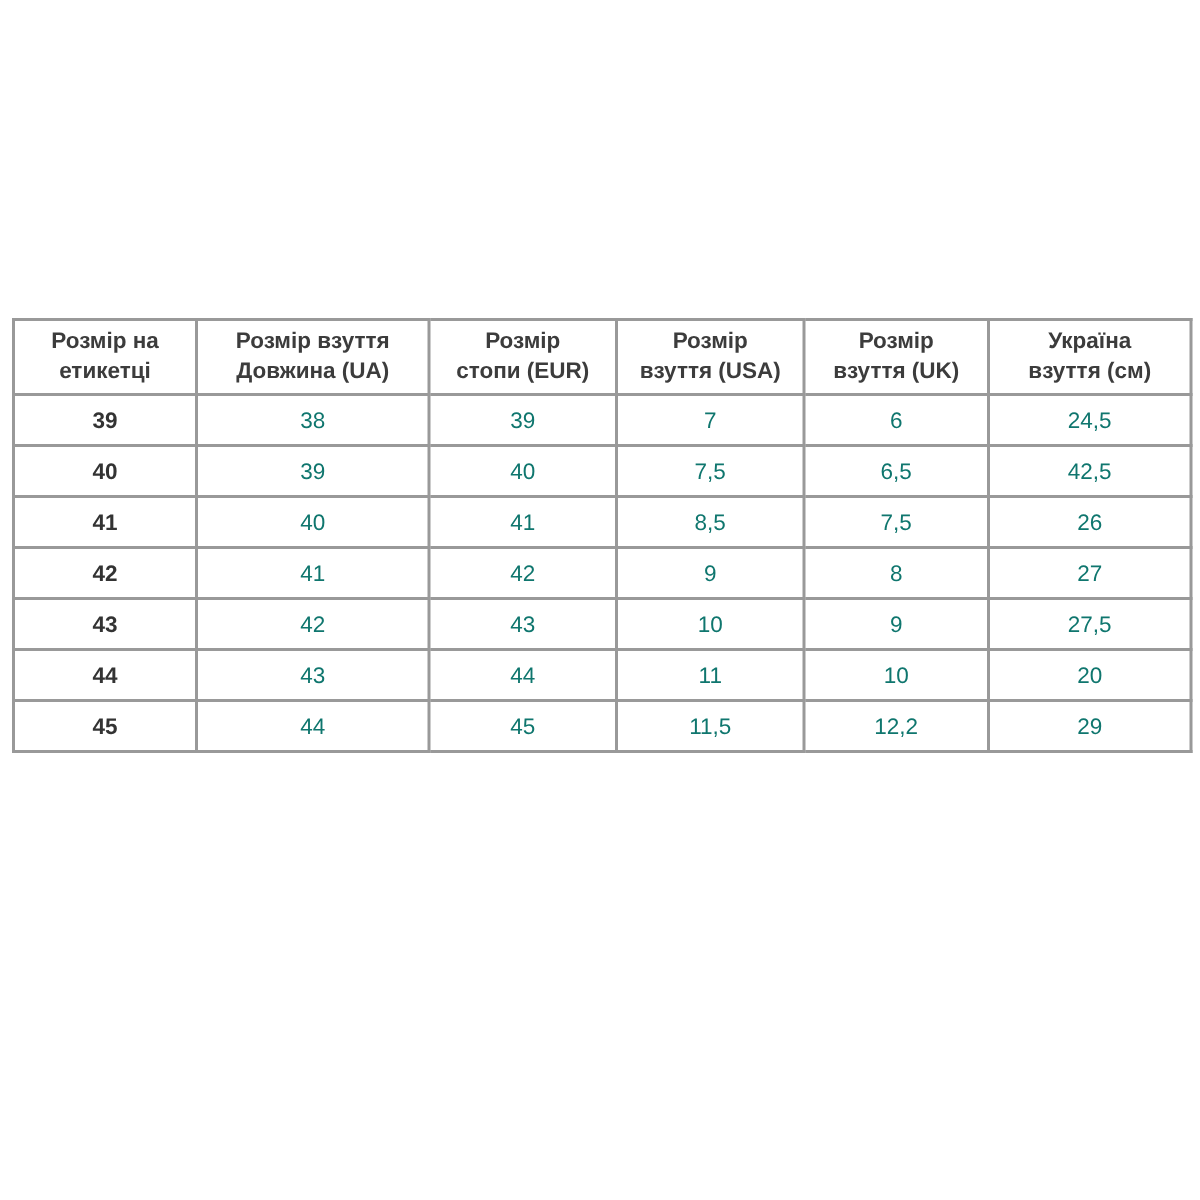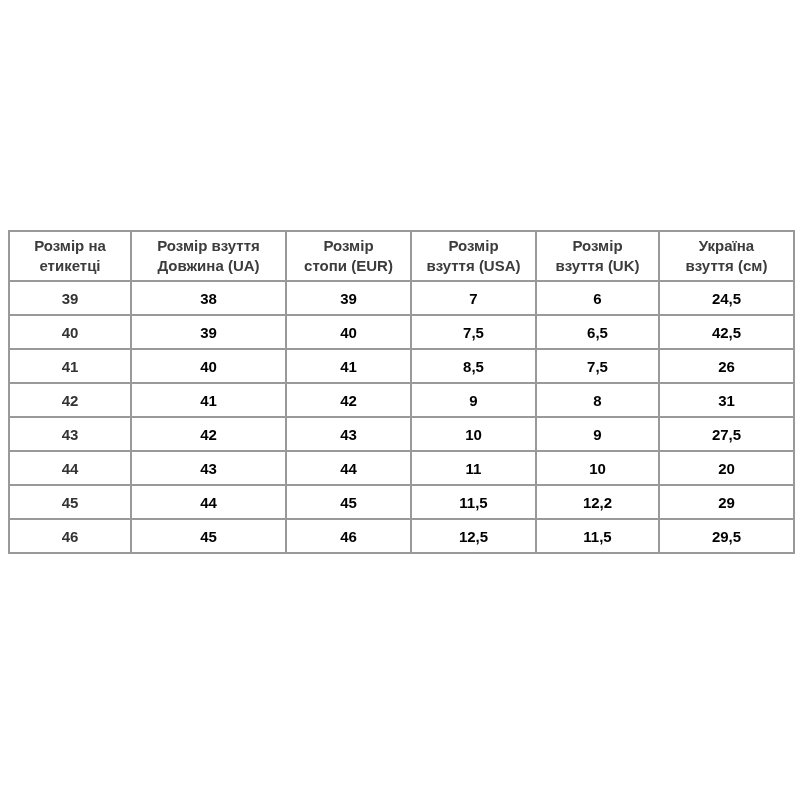--- a/index.html
+++ b/index.html
@@ -6,21 +6,21 @@
     margin: 0;
     padding: 0;
     width: 800px;
     height: 800px;
     background: #ffffff;
     font-family: "Liberation Sans", sans-serif;
   }
   .size-table {
     position: absolute;
     left: 8px;
-    top: 230px;
+    top: 212px;
     width: 785px;
     border-collapse: collapse;
     table-layout: fixed;
     background: #ffffff;
     padding-left: 24px;
   }
   .size-table th,
   .size-table td {
     border: 2px solid #999999;
     text-align: center;
@@ -32,22 +32,22 @@
     height: 50px;
     font-size: 15px;
     font-weight: bold;
     color: #3c3c3c;
     line-height: 1.35;
   }
   .size-table th span { display: block; }
   .size-table td {
     height: 34px;
     font-size: 15px;
-    font-weight: bold;
-    color: #000000;
+    font-weight: normal;
+    color: #0f766e;
   }
   .size-table td.label-col {
     font-weight: bold;
     color: #333333;
   }
   col.c1 { width: 122px; }
   col.c2 { width: 155px; }
   col.c3 { width: 125px; }
   col.c4 { width: 125px; }
   col.c5 { width: 123px; }
@@ -117,21 +117,21 @@
       <td>8,5</td>
       <td>7,5</td>
       <td>26</td>
     </tr>
     <tr>
       <td class="label-col">42</td>
       <td>41</td>
       <td>42</td>
       <td>9</td>
       <td>8</td>
-      <td>31</td>
+      <td>27</td>
     </tr>
     <tr>
       <td class="label-col">43</td>
       <td>42</td>
       <td>43</td>
       <td>10</td>
       <td>9</td>
       <td>27,5</td>
     </tr>
     <tr>
@@ -143,22 +143,14 @@
       <td>20</td>
     </tr>
     <tr>
       <td class="label-col">45</td>
       <td>44</td>
       <td>45</td>
       <td>11,5</td>
       <td>12,2</td>
       <td>29</td>
     </tr>
-    <tr>
-      <td class="label-col">46</td>
-      <td>45</td>
-      <td>46</td>
-      <td>12,5</td>
-      <td>11,5</td>
-      <td>29,5</td>
-    </tr>
   </tbody>
 </table>
 
 </body></html>

